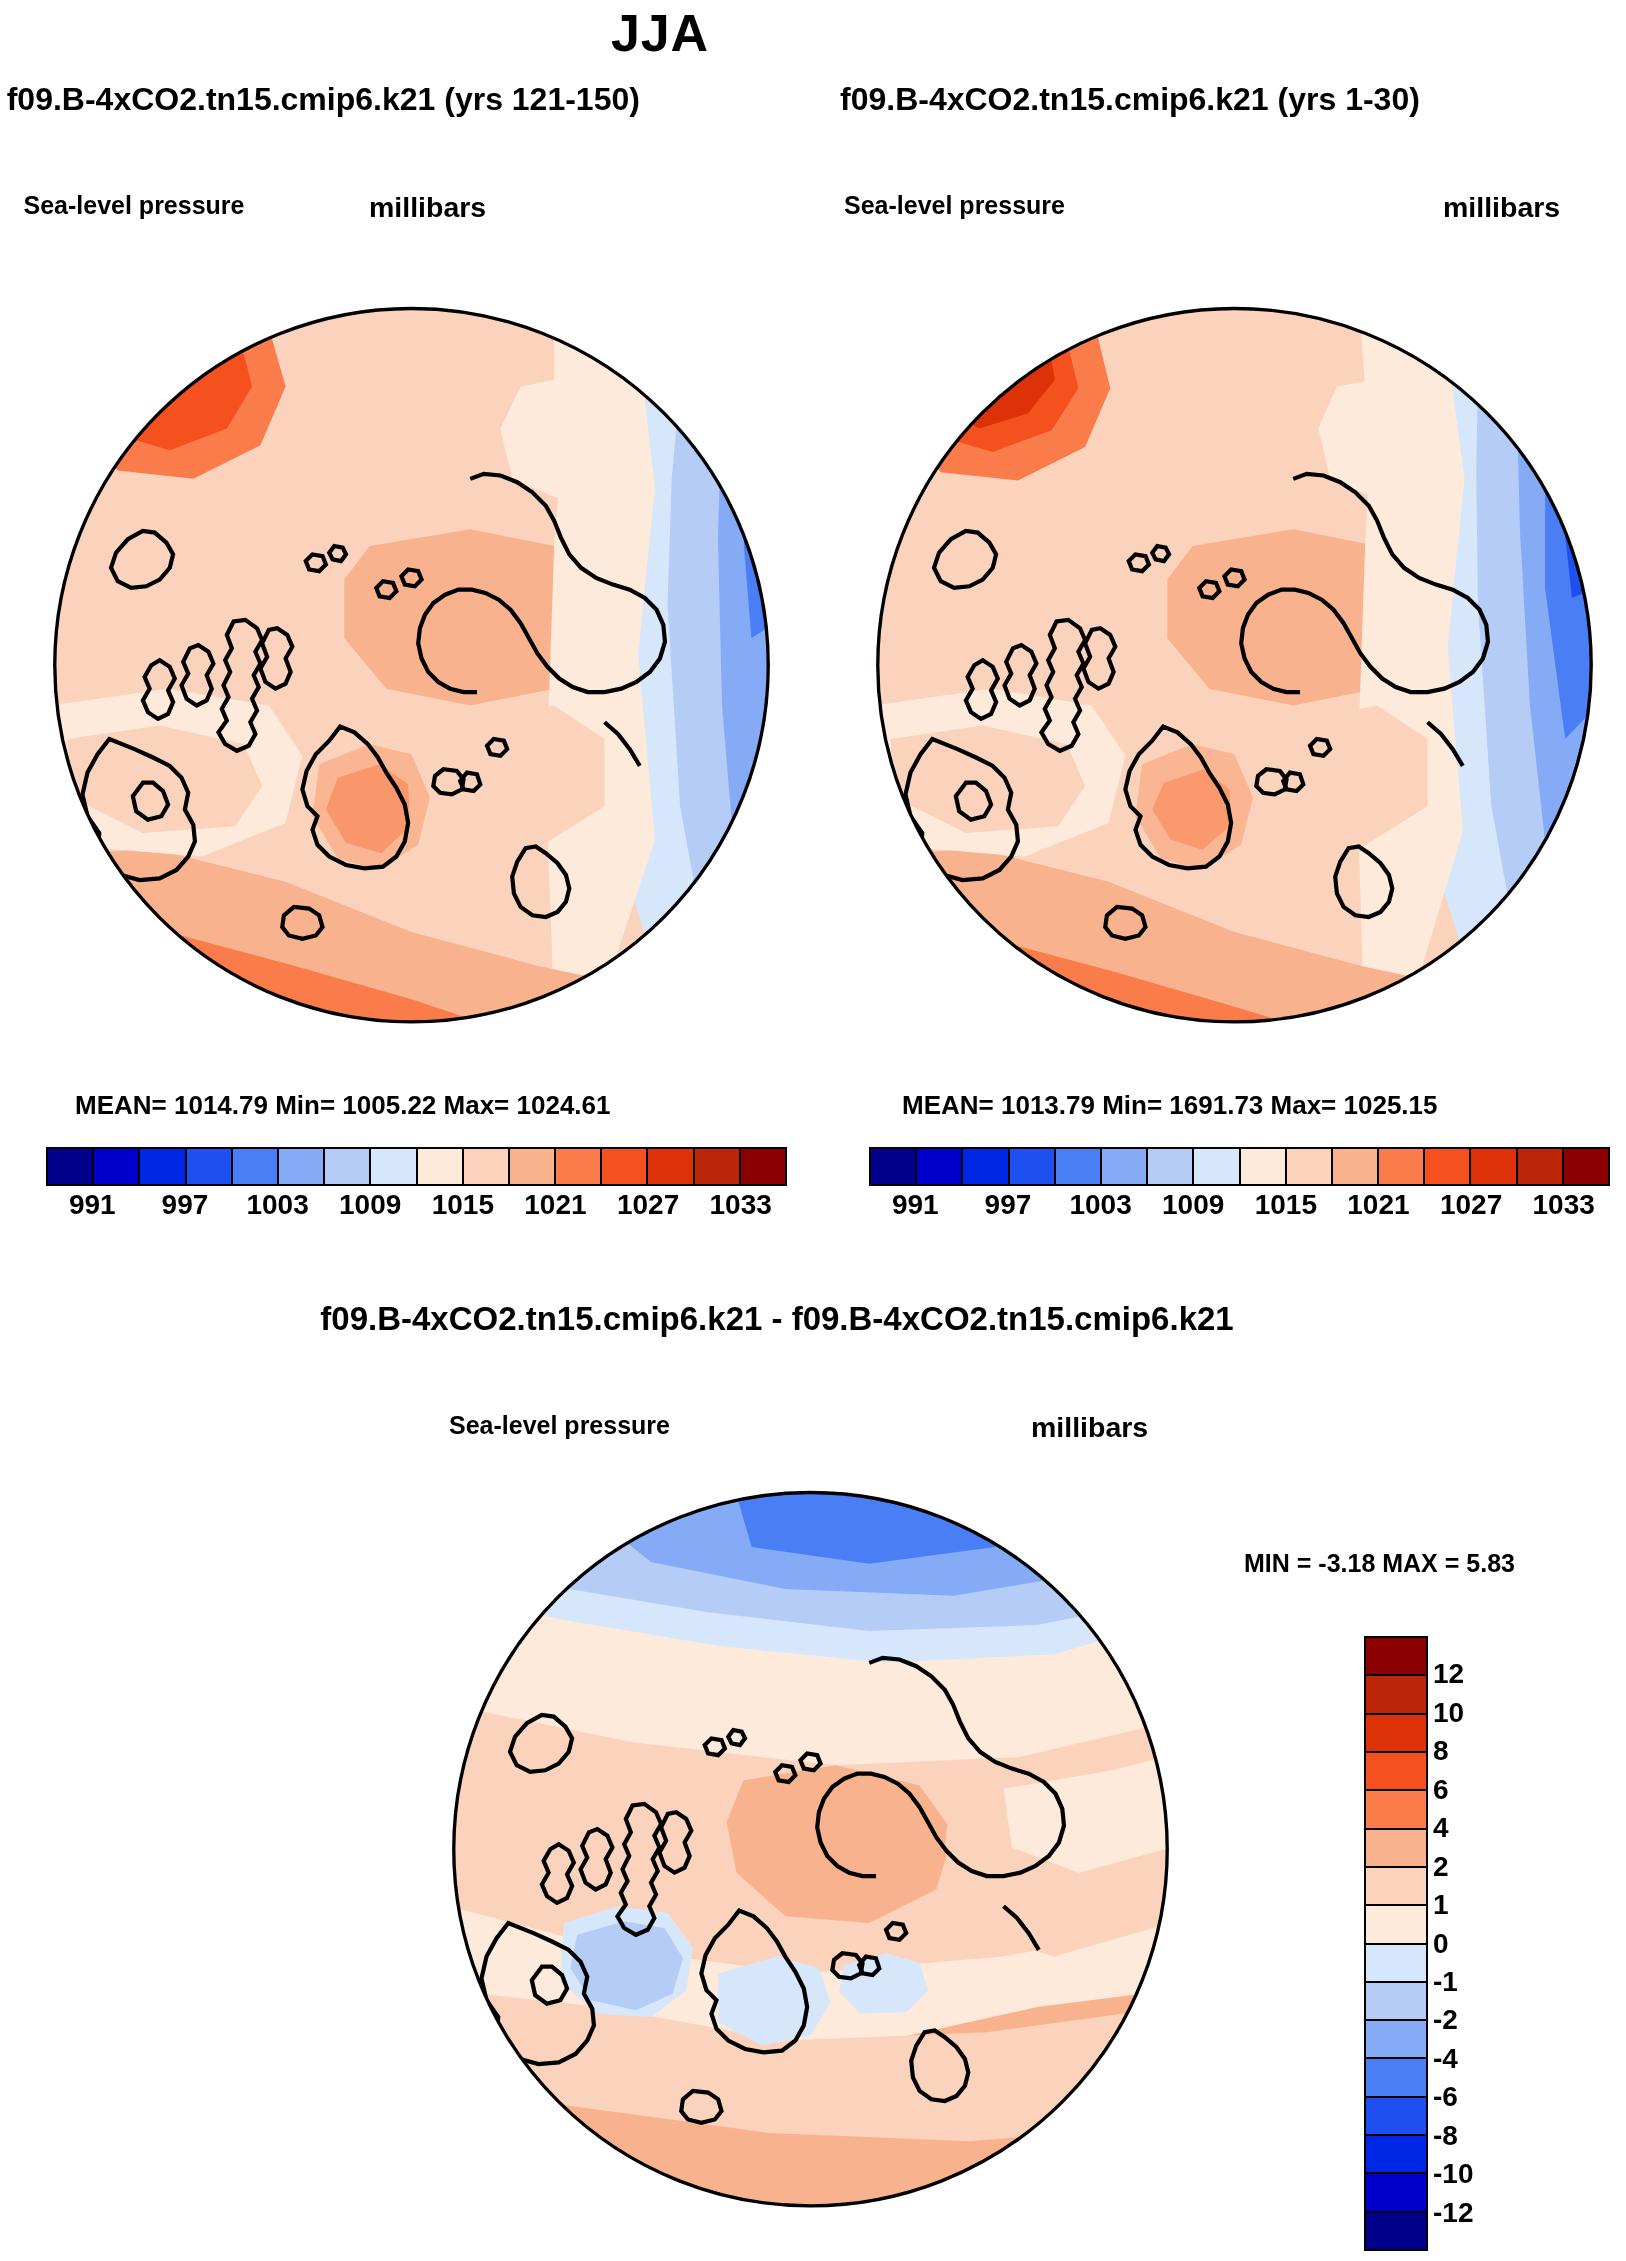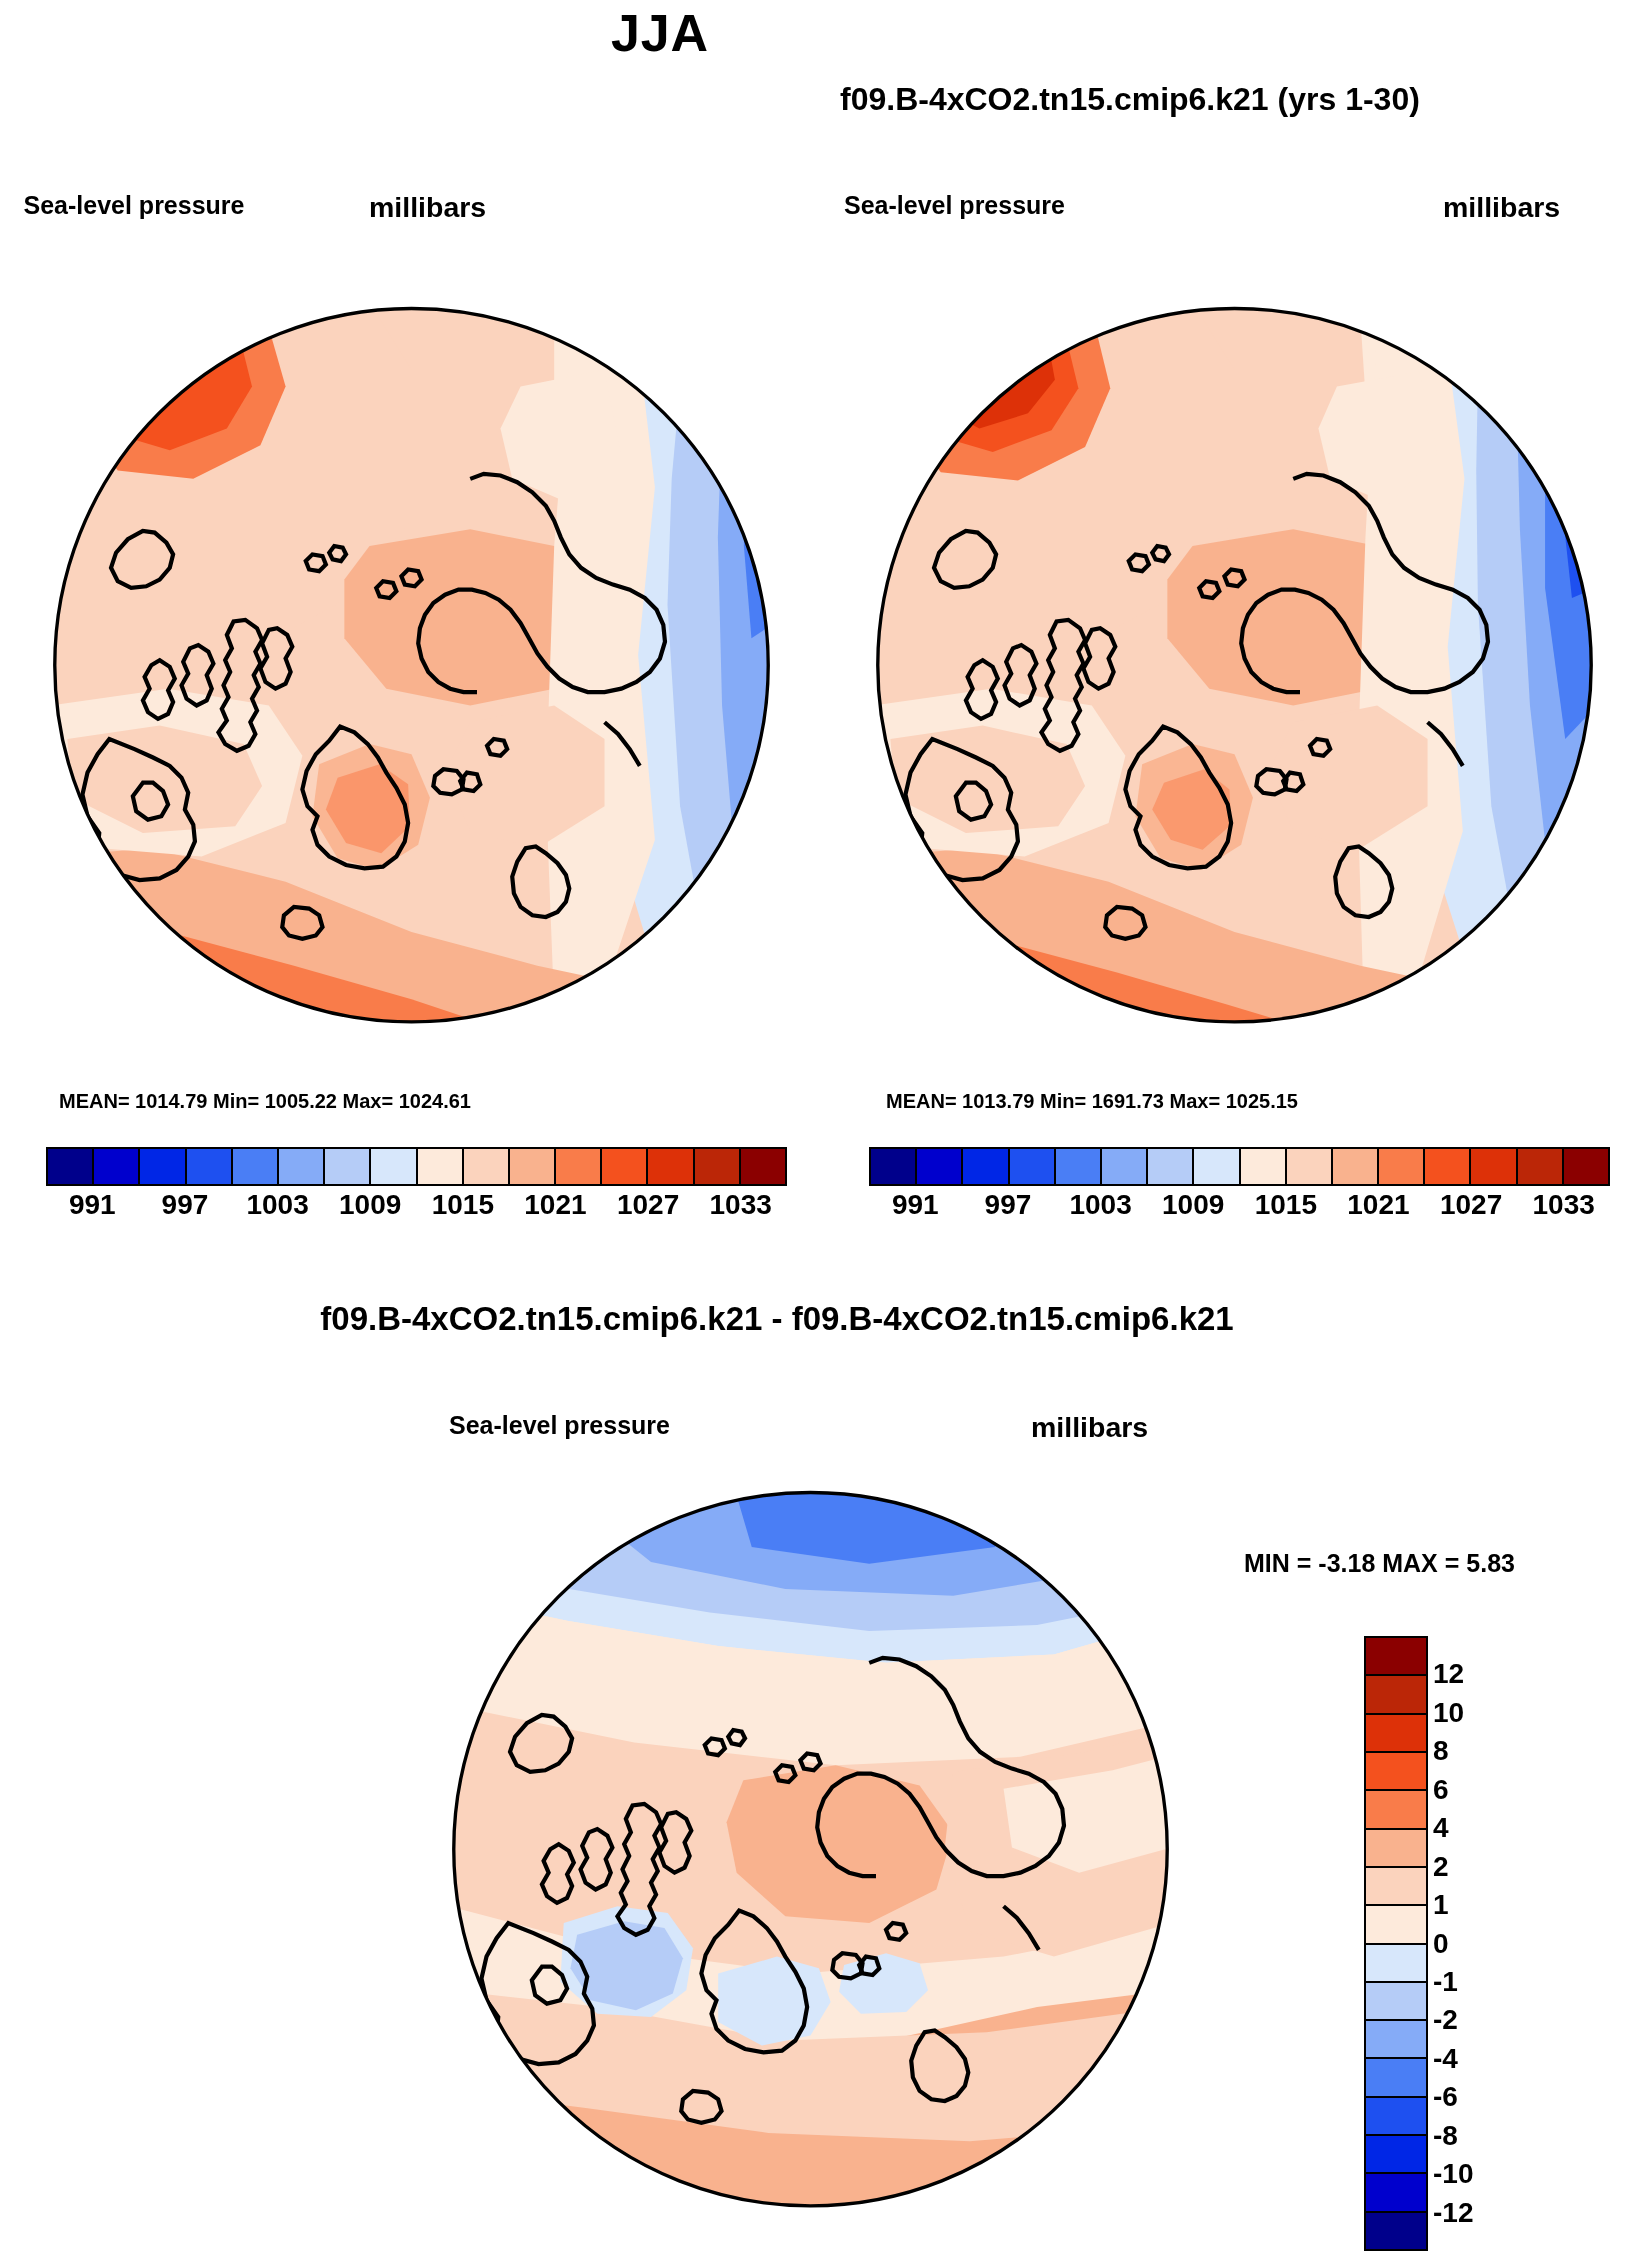--- a/index.html
+++ b/index.html
@@ -12,21 +12,21 @@
   .case-ttl{position:absolute;top:81px;font-size:32px;font-weight:bold;white-space:nowrap;}
   .case-ttl.left{left:6.7px;}
   .case-ttl.right{left:840px;}
 
   .diff-ttl{position:absolute;top:1300px;left:0;width:1554px;text-align:center;
     font-size:33px;font-weight:bold;}
 
   .var-lab{position:absolute;font-size:25px;font-weight:bold;white-space:nowrap;}
   .unit-lab{position:absolute;font-size:28.5px;font-weight:bold;white-space:nowrap;}
 
-  .stats{position:absolute;font-size:20px;font-weight:bold;white-space:nowrap;}
+  .stats{position:absolute;font-size:26px;font-weight:bold;white-space:nowrap;margin-left:16px;}
   .minmax{position:absolute;font-size:25px;font-weight:bold;white-space:nowrap;}
 
   .map-wrap{position:absolute;}
   .cbar-h{position:absolute;}
   .cbar-h .cells{display:flex;border:2.5px solid #000;box-sizing:border-box;height:39px;}
   .cbar-h .cell{flex:1 1 0;border-right:2.5px solid #000;}
   .cbar-h .cell:last-child{border-right:none;}
   .cbar-h .ticks{position:relative;height:44px;}
   .cbar-h .tick{position:absolute;top:3.4px;transform:translateX(-50%);
     font-size:28px;font-weight:bold;white-space:nowrap;}
@@ -41,20 +41,21 @@
      font-size:28px;font-weight:bold;white-space:nowrap;}
   svg{display:block;}
 </style>
 </head>
 <body>
 
 <div class="page">
 
   <div class="ttl-season">JJA</div>
 
+  <div class="case-ttl left">f09.B-4xCO2.tn15.cmip6.k21 (yrs 121-150)</div>
   <div class="var-lab" style="top:191px;left:23.5px;">Sea-level pressure</div>
   <div class="unit-lab" style="top:191px;left:369px;">millibars</div>
 
   <div class="map-wrap" style="left:17px;top:269px;width:789px;height:789px;">
     <svg width="789" height="789" viewBox="0 0 940 940">
       <defs>
         <clipPath id="clipL">
             <circle cx="470" cy="472" r="425"></circle>
           </clipPath>
         <g id="coastArctic">

